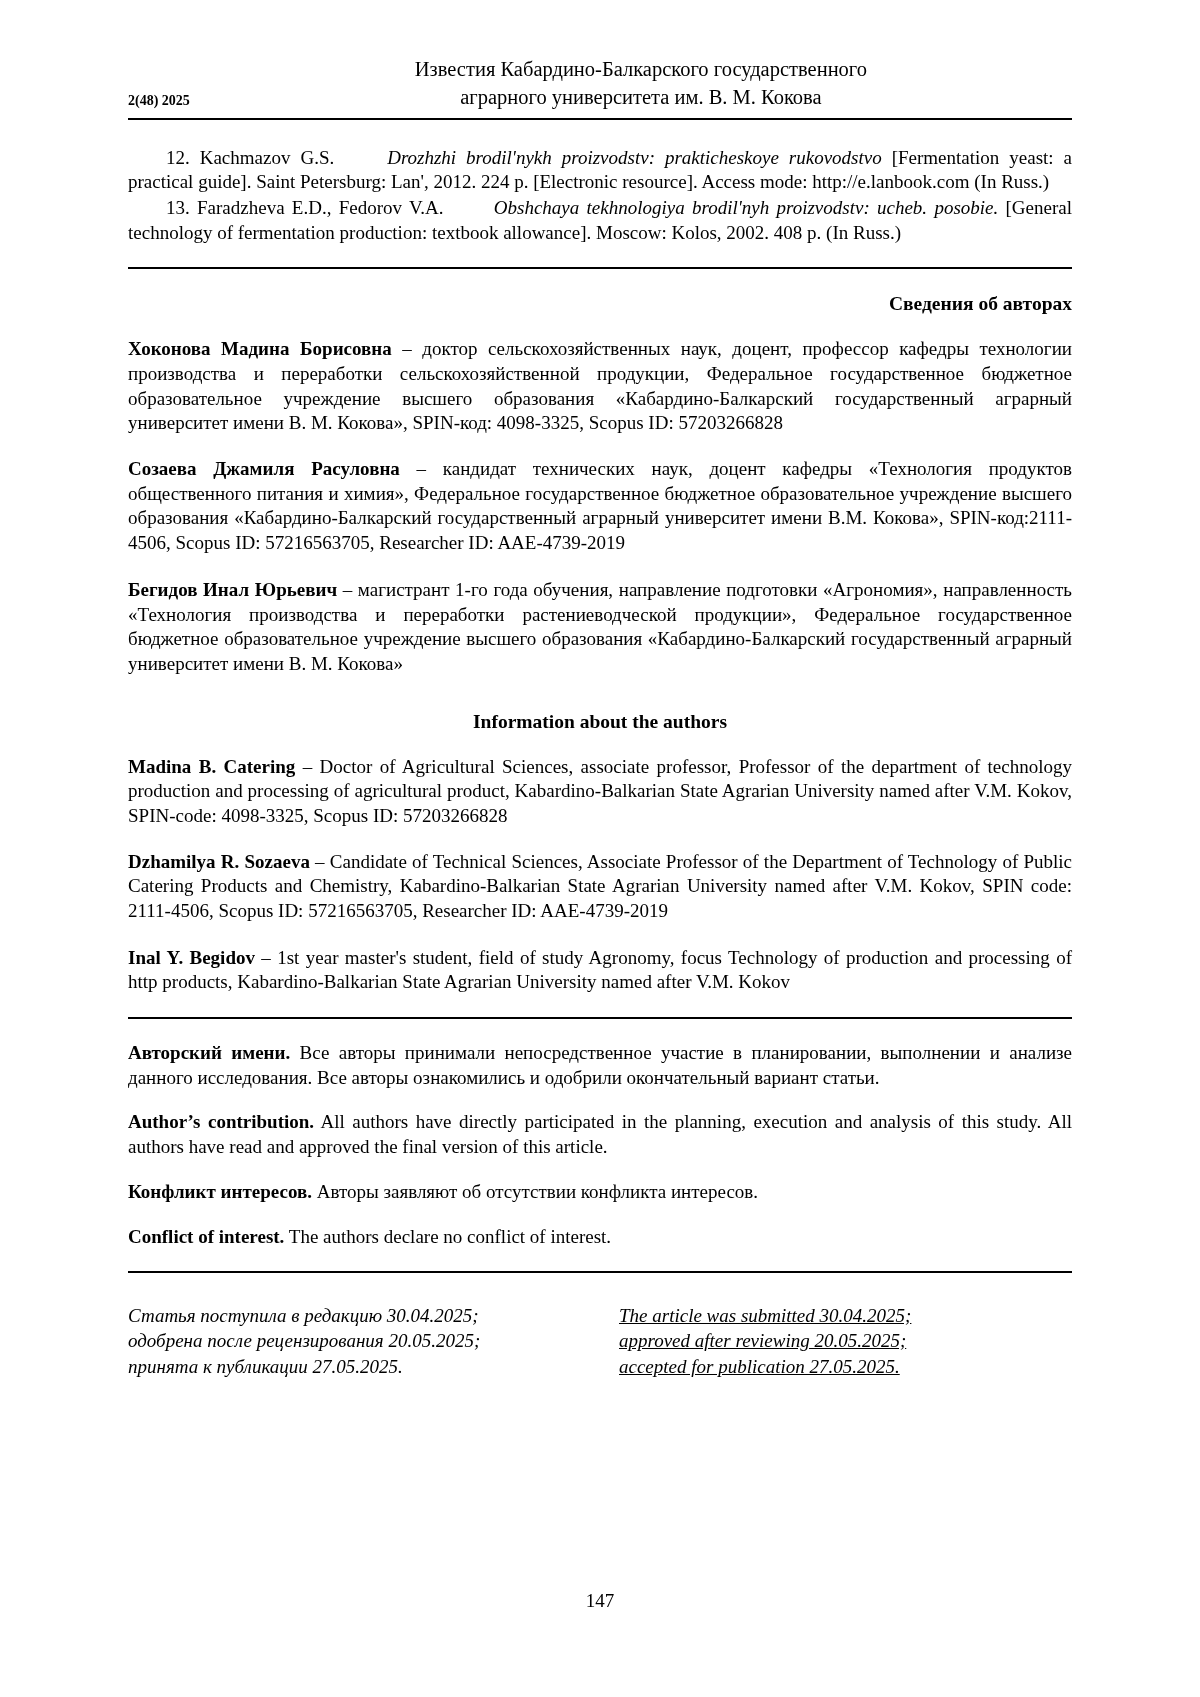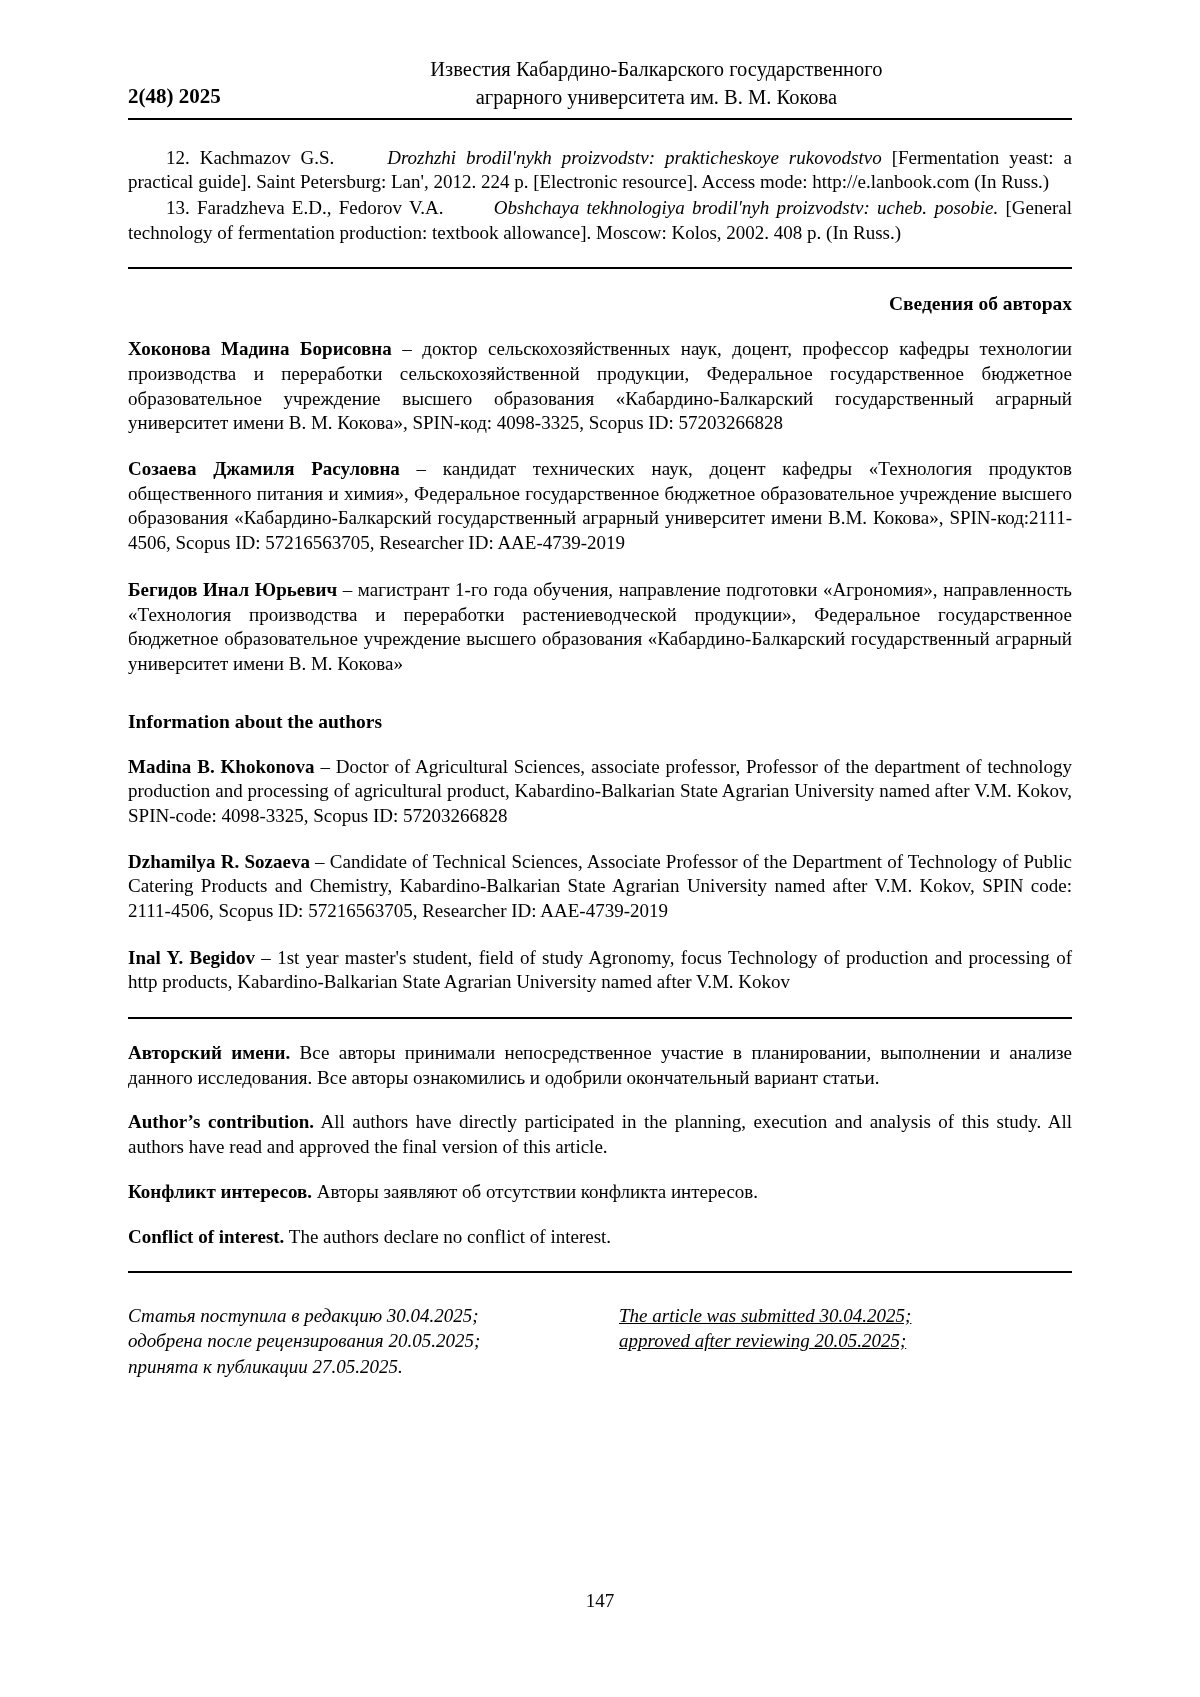--- a/index.html
+++ b/index.html
@@ -20,21 +20,21 @@
 
   
   .header {
     display: flex;
     align-items: flex-end;
     justify-content: space-between;
     padding-bottom: 6px;
     border-bottom: 2.5px solid #000;
   }
   .header-issue {
-    font-size: 21px;
+    font-size: 14px;
     font-weight: bold;
     white-space: nowrap;
     padding-bottom: 3px;
   }
   .header-journal {
     flex: 1;
     text-align: center;
     font-size: 20.5px;
     line-height: 1.38;
     padding-left: 20px;
@@ -72,21 +72,21 @@
     font-size: 19px;
     line-height: 1.30;
     text-align: justify;
     text-justify: inter-word;
     margin-bottom: 21px;
   }
   .author-para:last-child { margin-bottom: 0; margin-top: 22px; }
   .author-para b { font-weight: bold; }
 
   .en-section-title {
-    text-align: left;
+    text-align: center;
     font-weight: bold;
     font-size: 19.5px;
     margin: 34px 0 22px 0;
   }
 
   .contrib-block { margin-top: 22px; }
   .contrib-para {
     font-size: 19px;
     line-height: 1.30;
     text-align: justify;
@@ -157,21 +157,21 @@
     </div>
     <div class="author-para">
       <b>Бегидов Инал Юрьевич</b><span> – магистрант 1-го года обучения, направление подготовки «Агрономия», направленность «Технология производства и переработки растениеводческой продукции», Федеральное государственное бюджетное образовательное учреждение высшего образования «Кабардино-Балкарский государственный аграрный университет имени В. М. Кокова»</span>
     </div>
   </div>
 
   <div class="en-section-title">Information about the authors</div>
 
   <div>
     <div class="author-para">
-      <b>Madina B. Khokonova</b><span> – Doctor of Agricultural Sciences, associate professor, Professor of the department of technology production and processing of agricultural product, Kabardino-Balkarian State Agrarian University named after V.M. Kokov, SPIN-code: 4098-3325, Scopus ID: 57203266828</span>
+      <b>Madina B. Catering</b><span> – Doctor of Agricultural Sciences, associate professor, Professor of the department of technology production and processing of agricultural product, Kabardino-Balkarian State Agrarian University named after V.M. Kokov, SPIN-code: 4098-3325, Scopus ID: 57203266828</span>
     </div>
     <div class="author-para">
       <b>Dzhamilya R. Sozaeva</b><span> – Candidate of Technical Sciences, Associate Professor of the Department of Technology of Public Catering Products and Chemistry, Kabardino-Balkarian State Agrarian University named after V.M. Kokov, SPIN code: 2111-4506, Scopus ID: 57216563705, Researcher ID: AAE-4739-2019</span>
     </div>
     <div class="author-para">
       <b>Inal Y. Begidov</b><span> – 1st year master's student, field of study Agronomy, focus Technology of production and processing of http products, Kabardino-Balkarian State Agrarian University named after V.M. Kokov</span>
     </div>
   </div>
 
   <hr class="rule">
@@ -195,18 +195,19 @@
 
   <div class="dates">
     <div class="dates-col">
       <div>Статья поступила в редакцию 30.04.2025;</div>
       <div>одобрена после рецензирования 20.05.2025;</div>
       <div>принята к публикации 27.05.2025.</div>
     </div>
     <div class="dates-col right">
       <div>The article was submitted 30.04.2025;</div>
       <div>approved after reviewing 20.05.2025;</div>
+      <div>accepted for publication 27.05.2025.</div>
     </div>
   </div>
 
   <div class="page-number">147</div>
 
 </div>
 
 </body></html>

